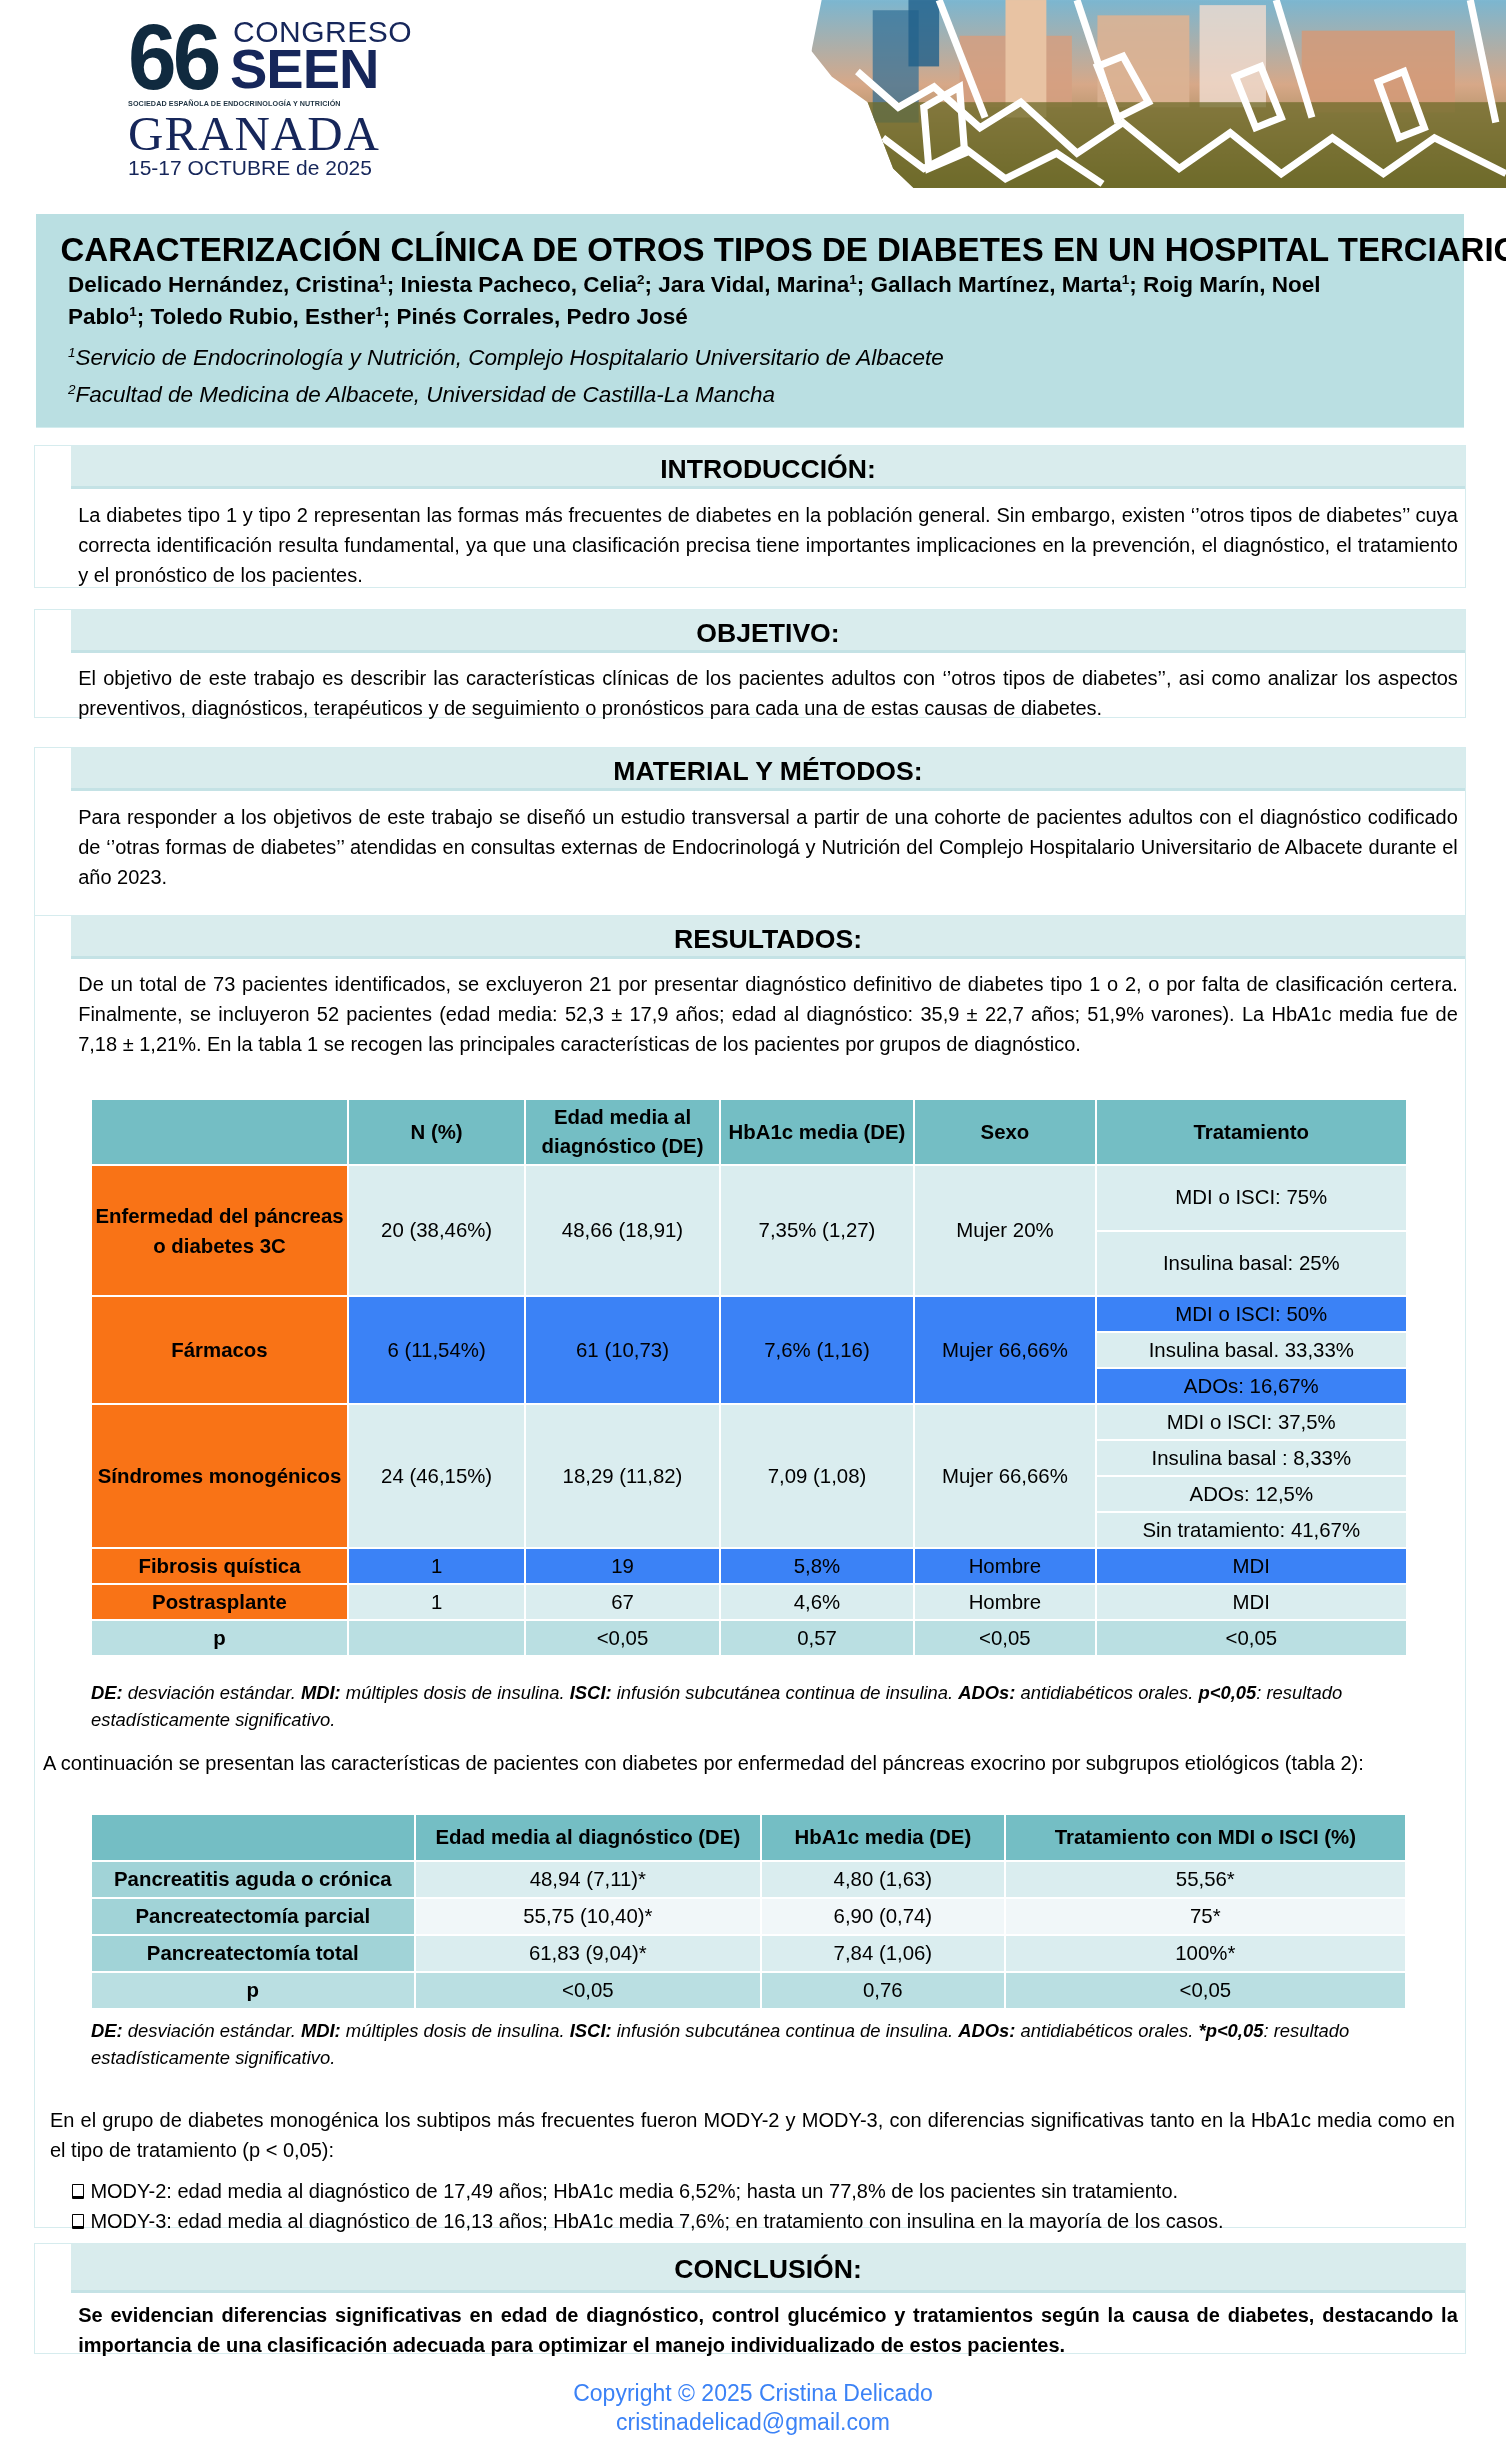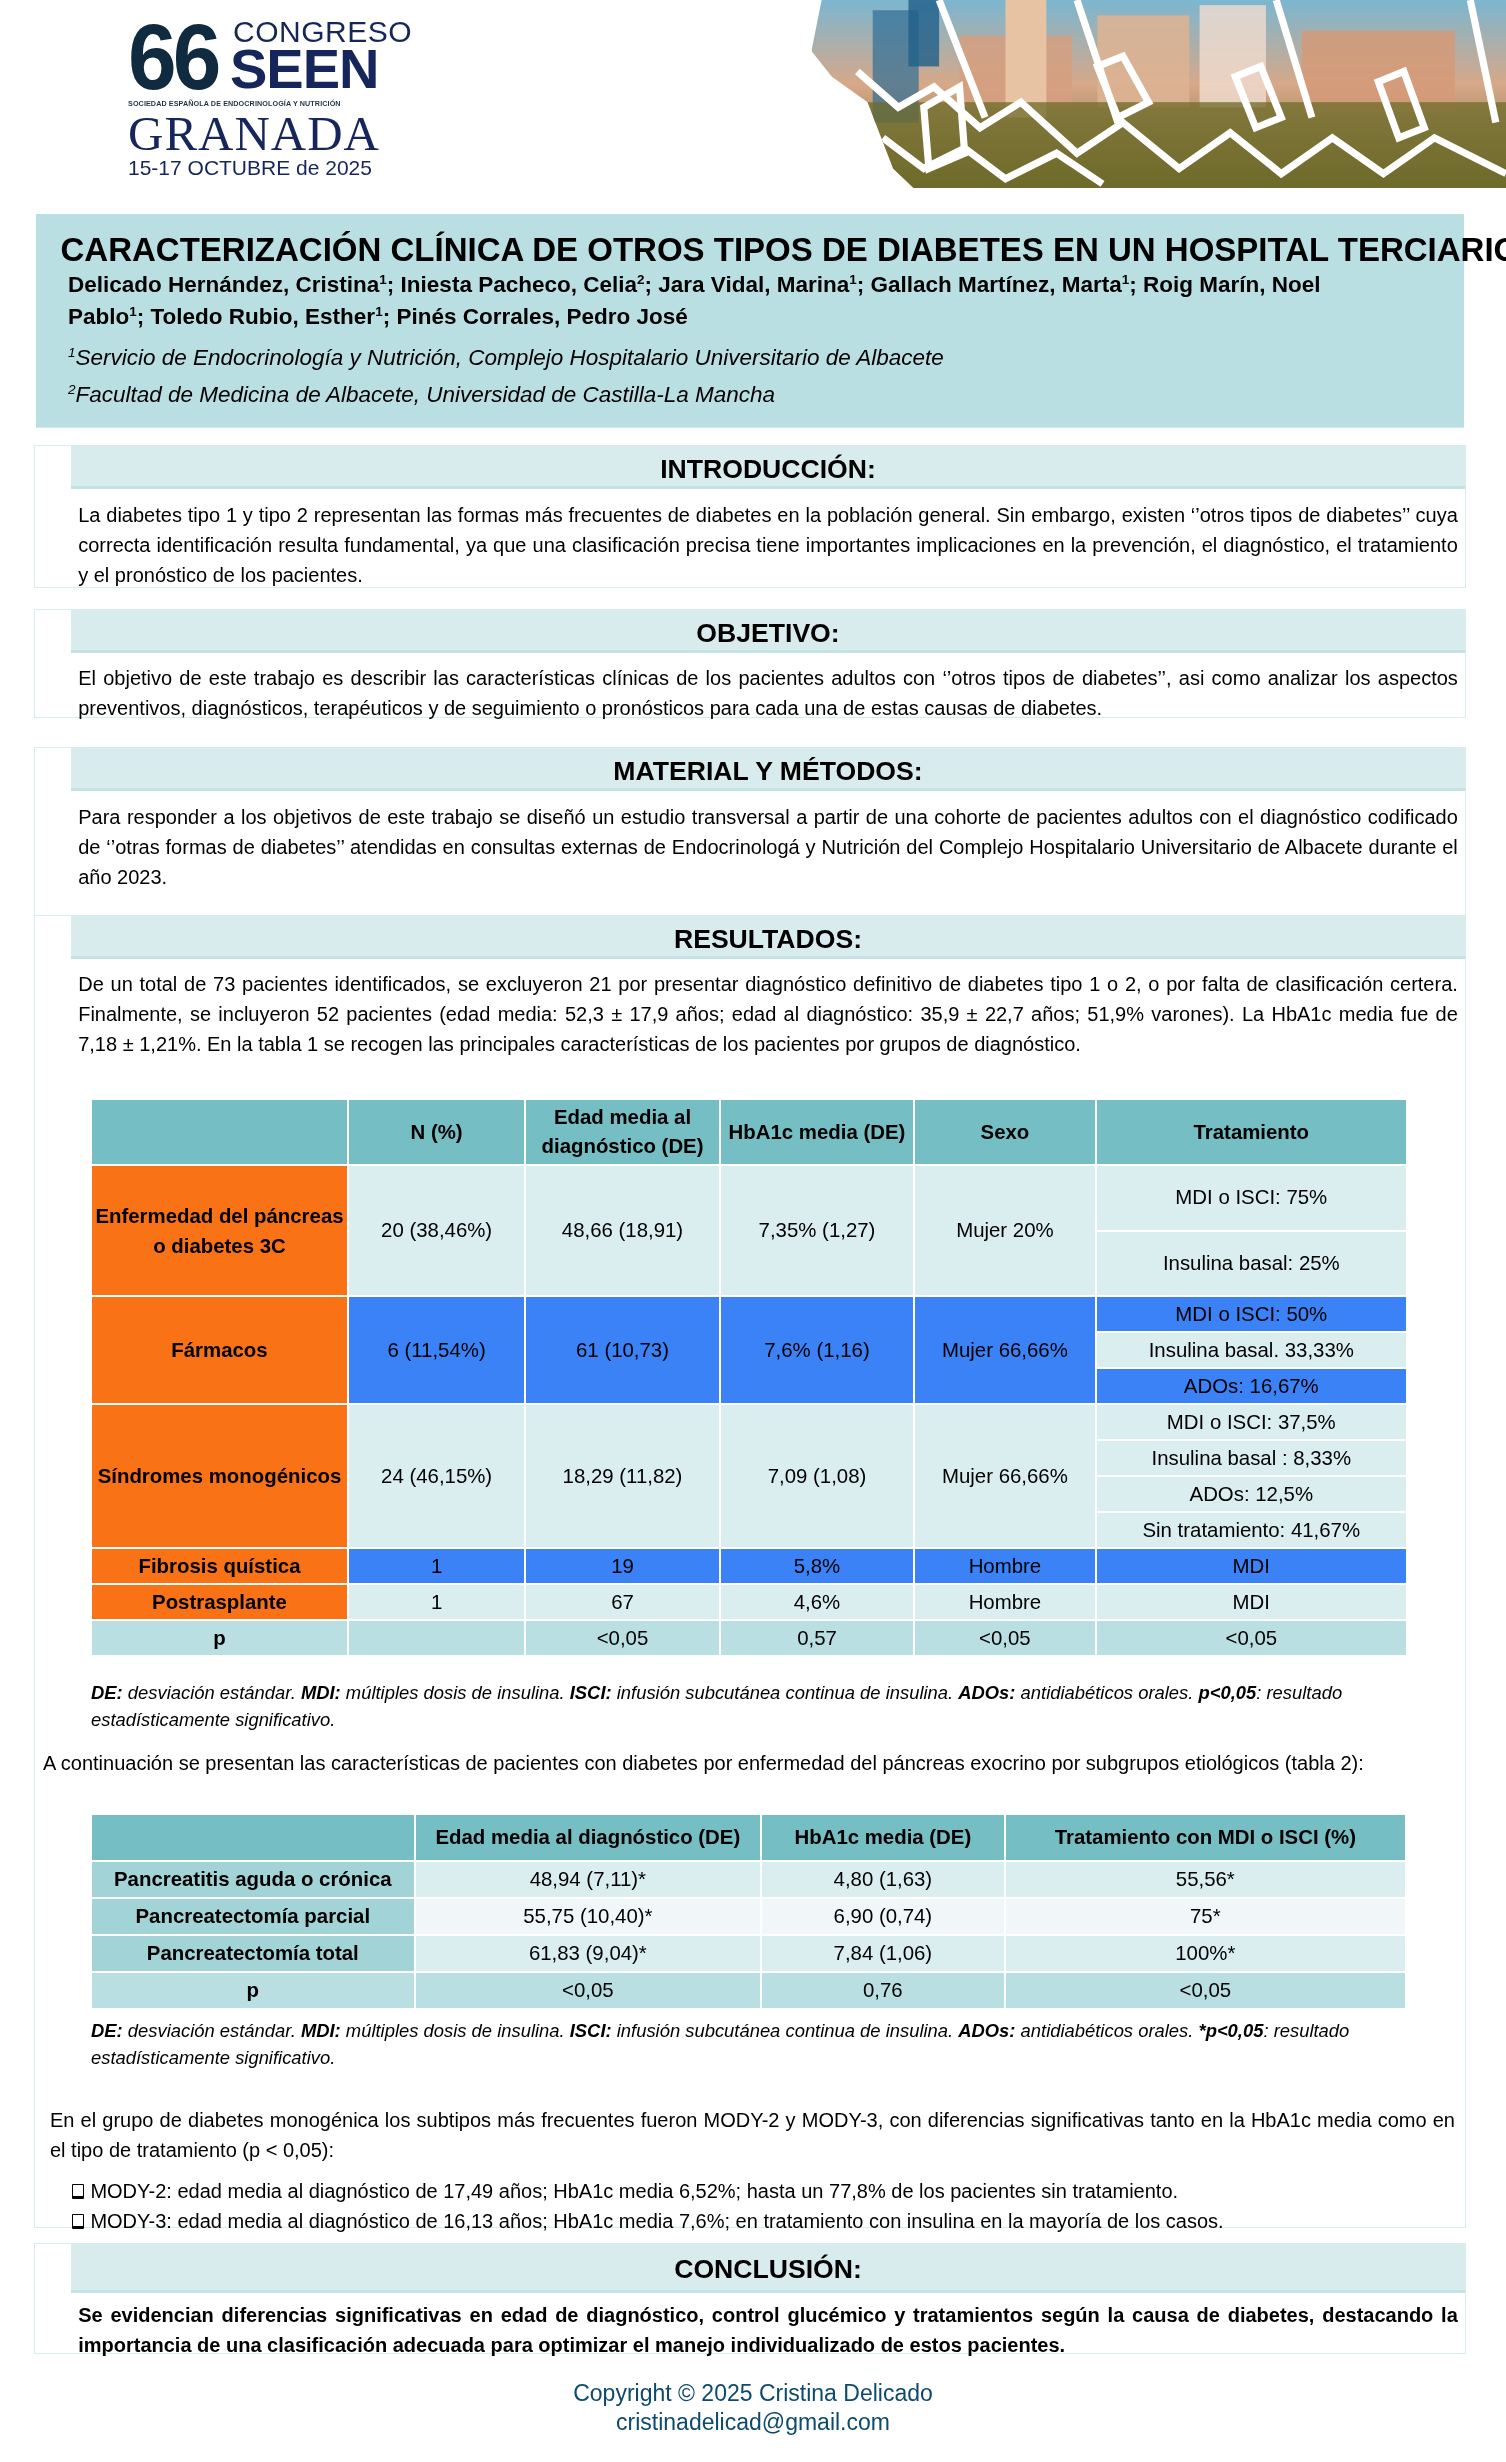--- a/index.html
+++ b/index.html
@@ -69,21 +69,21 @@
   .fn2 { top: 2018px; }
 
   .para { position: absolute; left: 43px; width: 1415px; font-family: "Liberation Sans", sans-serif; font-size: 20px; line-height: 30px; text-align: justify; }
   .para-t2 { top: 1748px; }
   .para-mody { top: 2105px; left: 50px; width: 1405px; }
   .bullet { position: absolute; left: 72px; font-family: "Liberation Sans", sans-serif; font-size: 20px; line-height: 30px; white-space: nowrap; margin-top: 12px; }
   .bullet .box { display: inline-block; width: 12.3px; height: 15.3px; border: 1.5px solid #000; border-bottom-width: 3.6px; border-radius: 1px; margin-right: 6.1px; vertical-align: -1px; }
   .b1 { top: 2164px; }
   .b2 { top: 2194px; }
 
-  .copyright { position: absolute; left: 0; width: 1506px; text-align: center; font-family: "Liberation Sans", sans-serif; font-size: 23px; line-height: 29px; color: #0c4a6e; }
+  .copyright { position: absolute; left: 0; width: 1506px; text-align: center; font-family: "Liberation Sans", sans-serif; font-size: 23px; line-height: 29px; color: #3b82f6; }
   .c1 { top: 2379px; }
   .c2 { top: 2408px; }
 </style>
 </head>
 <body>
 
 <div class="logo">
   <div class="num">66</div>
   <div class="congreso">CONGRESO</div>
   <div class="seen">SEEN</div>

